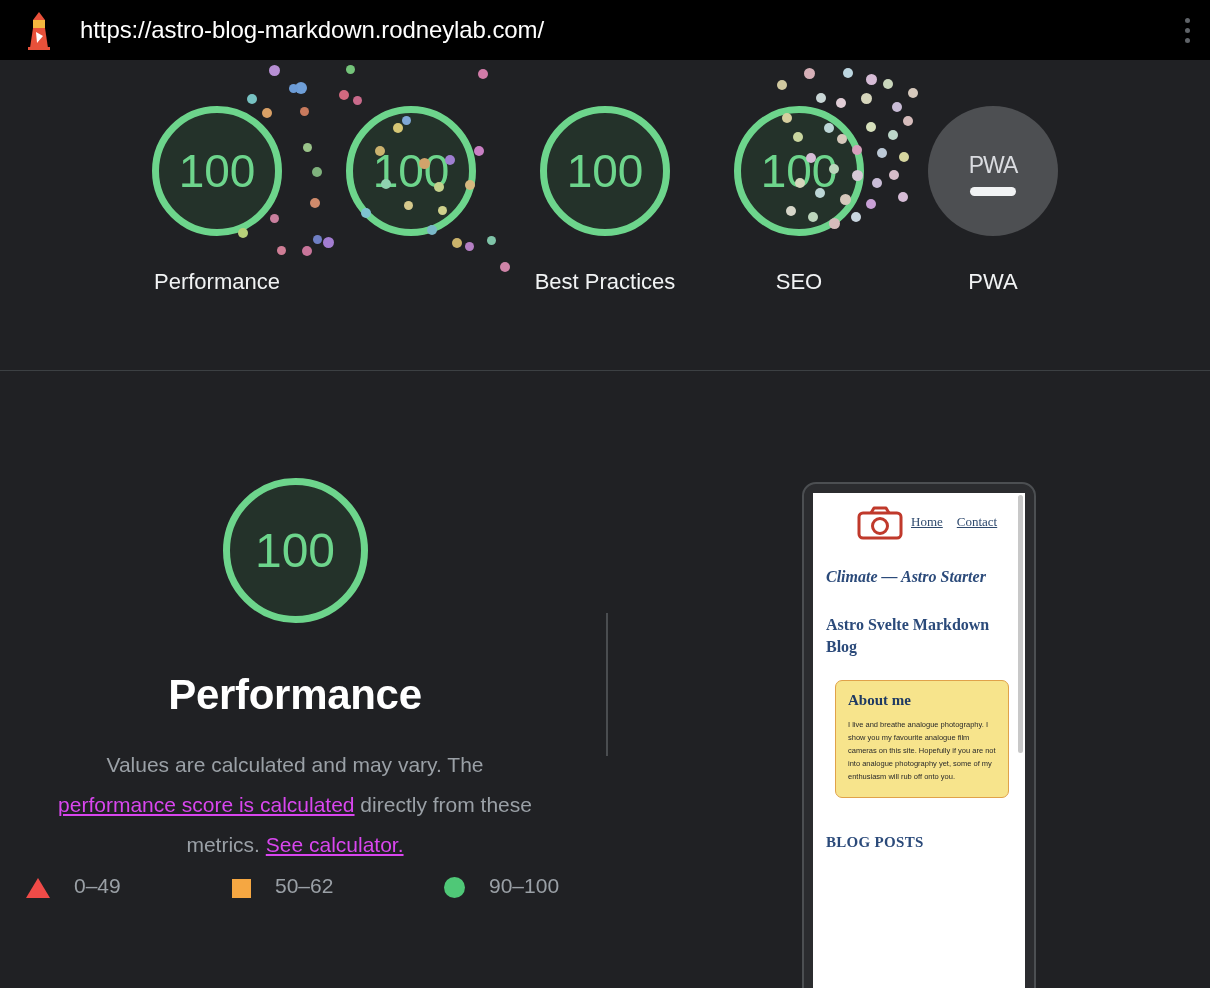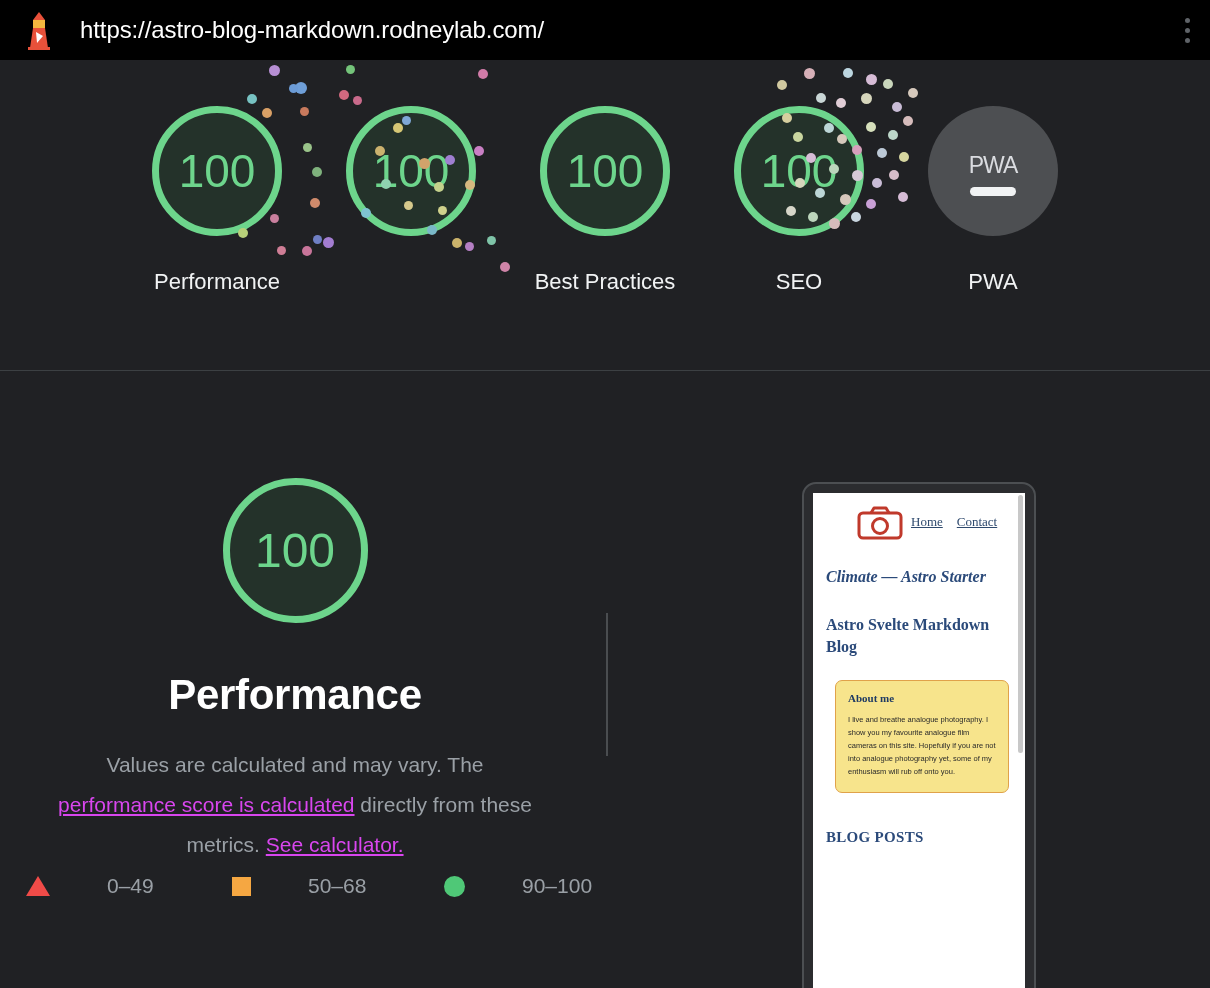--- a/index.html
+++ b/index.html
@@ -123,21 +123,21 @@
     font-size: 21px;
     line-height: 40px;
     color: #9aa0a6;
   }
   .perf-desc a { color: #d946ef; text-decoration: underline; }
 
   .legend {
     position: absolute; left: 24px; top: 503px;
     display: flex; align-items: center;
   }
-  .legend-item { display: flex; align-items: center; gap: 33px; }
+  .legend-item { display: flex; align-items: flex-end; }
   .legend-item.i0 { width: 200px; }
   .legend-item.i1 { width: 213px; }
   .legend-label { font-size: 21px; color: #9aa0a6; margin-left: 24px; }
   .sw-tri {
     width: 0; height: 0;
     border-left: 12px solid transparent;
     border-right: 12px solid transparent;
     border-bottom: 20px solid #f04b48;
     margin-left: 2px;
   }
@@ -191,21 +191,21 @@
   }
   .about-card {
     margin: 22px 8px 0 14px;
     background: #f7e48c;
     border: 1px solid #e0a24a;
     border-radius: 7px;
     padding: 11px 12px 14px 12px;
   }
   .about-title {
     font-family: "Liberation Serif", serif;
-    font-weight: 700; font-size: 11px; color: #1f3a63;
+    font-weight: 700; font-size: 15px; color: #1f3a63;
   }
   .about-body {
     margin-top: 9px;
     font-family: "Liberation Sans", sans-serif;
     font-size: 7.5px; line-height: 13px; color: #2a2a2a;
   }
   .ph-blog {
     margin-top: 36px; padding-left: 5px;
     font-family: "Liberation Serif", serif;
     font-weight: 700; font-size: 15px; letter-spacing: 0.3px; color: #2b4a7a;
@@ -359,21 +359,21 @@
       </div>
     </div>
 
     <div class="legend">
       <div class="legend-item i0">
         <span class="sw-tri"></span>
         <span class="legend-label">0–49</span>
       </div>
       <div class="legend-item i1">
         <span class="sw-sq"></span>
-        <span class="legend-label">50–68</span>
+        <span class="legend-label">50–62</span>
       </div>
       <div class="legend-item i2">
         <span class="sw-cir"></span>
         <span class="legend-label">90–100</span>
       </div>
     </div>
 
     <div class="vdivider"></div>
 
     <div class="phone">

